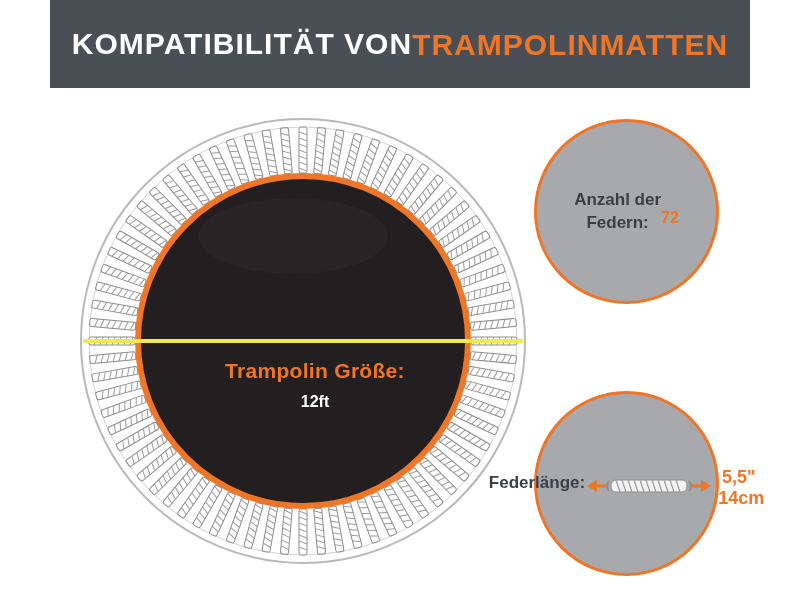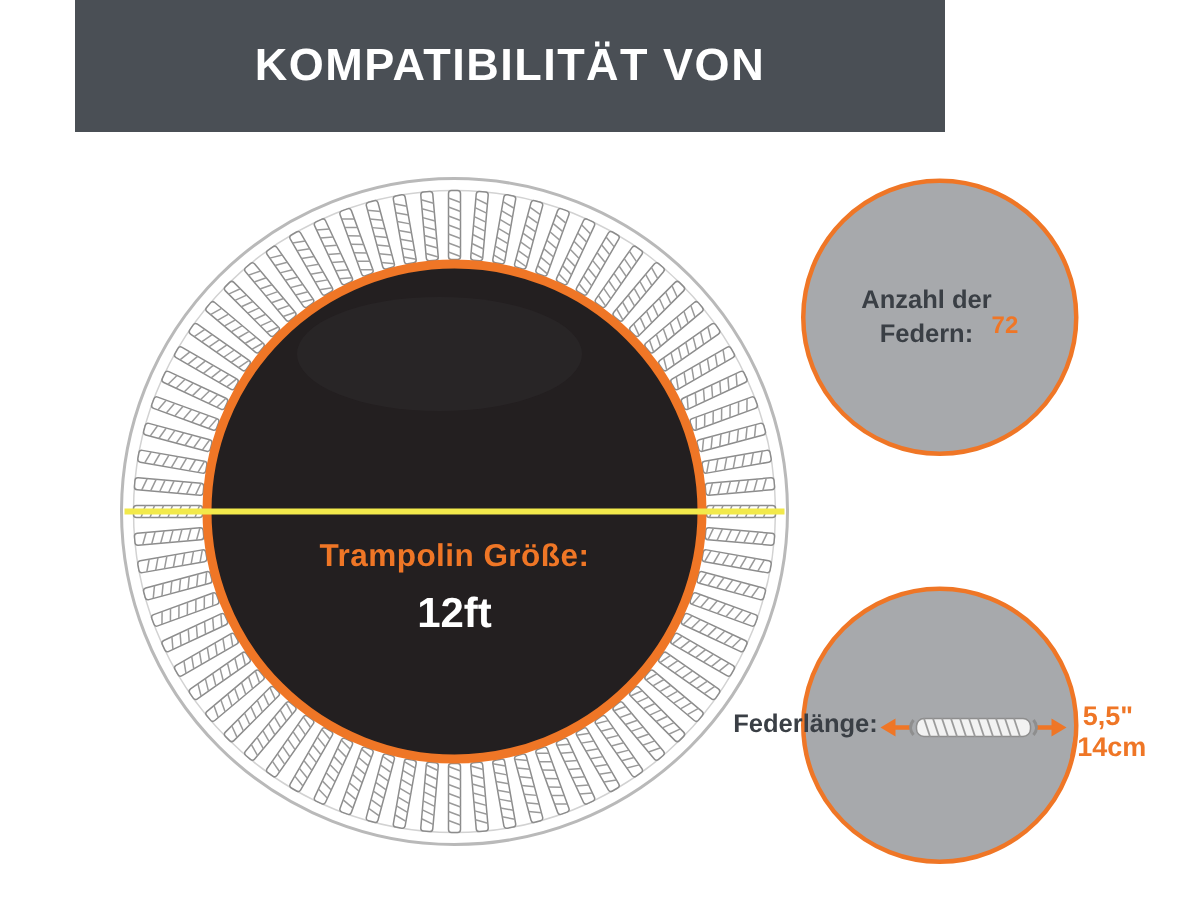--- a/index.html
+++ b/index.html
@@ -13,21 +13,21 @@
     font-family: "Liberation Sans", sans-serif;
     overflow: hidden;
     position: relative;
   }
 
   
   .header {
     position: absolute;
     left: 50px;
     top: 0;
-    width: 580px;
+    width: 700px;
     height: 88px;
     background: #4a4f55;
     display: flex;
     flex-direction: row;
     align-items: center;
     justify-content: center;
     box-sizing: border-box;
   }
   .header-line1 {
     color: #ffffff;
@@ -63,34 +63,34 @@
     top: 28px;
     width: 450px;
     height: 450px;
   }
   .trampoline svg {
     display: block;
   }
 
   .tramp-label {
     position: absolute;
-    left: 0;
+    left: 12px;
     width: 450px;
     text-align: center;
     pointer-events: none;
   }
   .tramp-label .size-title {
     color: #ef7626;
     font-size: 21px;
     font-weight: bold;
     letter-spacing: .3px;
   }
   .tramp-label .size-value {
     color: #ffffff;
-    font-size: 28px;
+    font-size: 16px;
     font-weight: bold;
     margin-top: 10px;
   }
 
   
   .bubble {
     position: absolute;
     border-radius: 50%;
     background: #a7a9ac;
     border: 3px solid #ef7626;
@@ -133,20 +133,21 @@
   .spring-graphic {
     margin-top: 10px;
     margin-bottom: 2px;
   }
 </style>
 </head>
 <body>
 
 <div class="header">
   <div class="header-line1">KOMPATIBILITÄT VON</div>
+  <div class="header-line2">TRAMPOLINMATTEN</div>
 </div>
 
 <div class="stage">
 
   <div class="trampoline">
     <svg width="450" height="450" viewBox="0 0 450 450">
       <defs>
         <g id="spring-unit">
           <rect x="-4" y="0" width="8" height="46" rx="2" fill="#ffffff" stroke="#8c8c8c" stroke-width="1"></rect>
           <line x1="-4" y1="5" x2="4" y2="8" stroke="#9a9a9a" stroke-width="1"></line>

